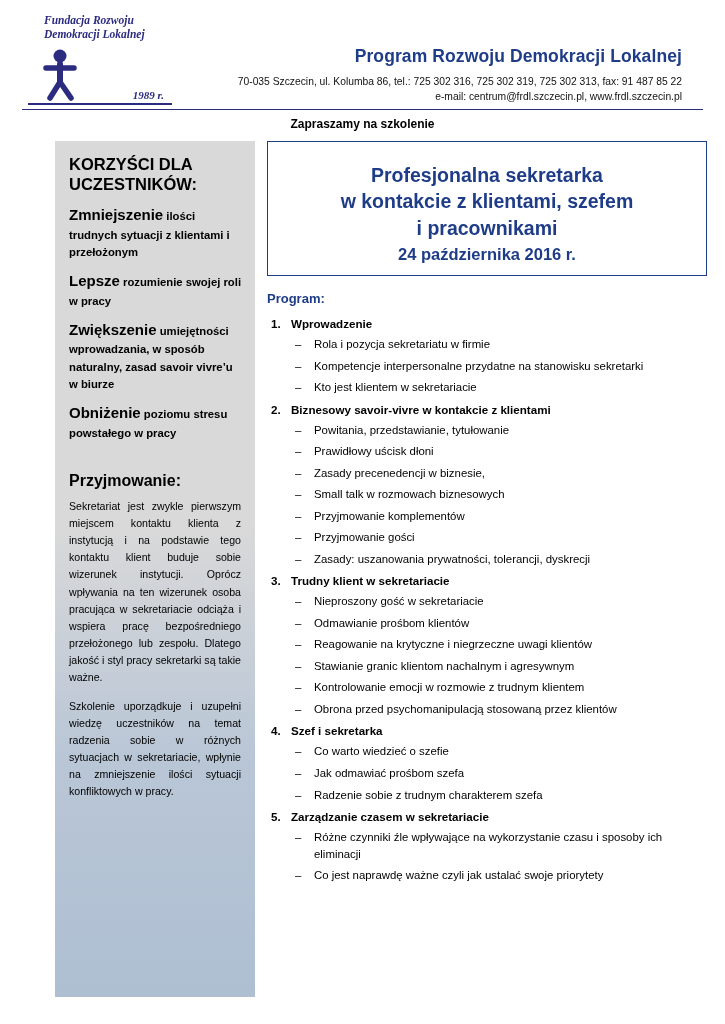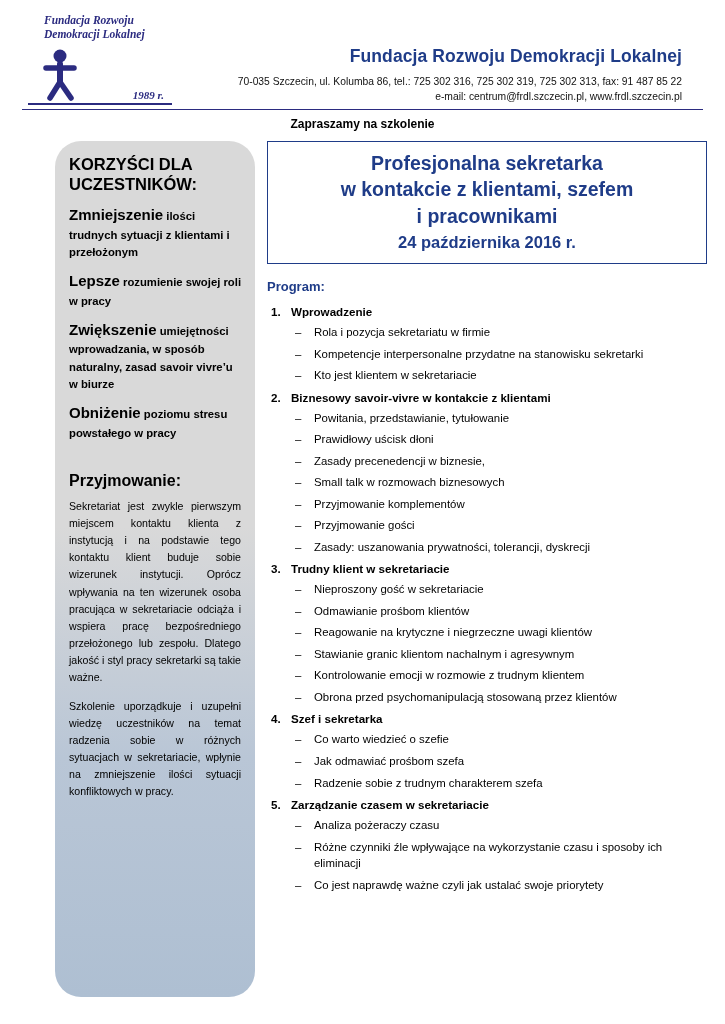--- a/index.html
+++ b/index.html
@@ -106,21 +106,20 @@
   }
 
   
   .benefits {
     width: 200px;
     flex: 0 0 200px;
     background: linear-gradient(180deg,#d9d9d9 0%,#d9d9d9 45%,#b9c6d6 72%,#aebfd2 100%);
     padding: 14px 14px 26px 14px;
     box-sizing: border-box;
     min-height: 856px;
-    border-radius: 26px;
   }
   .benefits h2 {
     margin: 0 0 10px 0;
     font-size: 16.5px;
     line-height: 1.18;
     font-weight: bold;
     color: #000;
   }
   .benefit-item {
     font-size: 11.5px;
@@ -148,21 +147,21 @@
     margin: 0 0 11px 0;
   }
 
   
   .right {
     flex: 1 1 auto;
     padding-left: 12px;
   }
   .title-box {
     border: 1.4px solid #1f3c88;
-    padding: 8px 10px 11px 10px;
+    padding: 20px 10px 11px 10px;
     text-align: center;
   }
   .title-box .line {
     color: #1f3c88;
     font-size: 19.5px;
     font-weight: bold;
     line-height: 1.35;
   }
   .title-box .date {
     color: #1f3c88;
@@ -238,21 +237,21 @@
         <path d="M24 25 L52 25" stroke="#2b2b80" stroke-width="5.5" stroke-linecap="round"></path>
         <path d="M38 39 L28 55" stroke="#2b2b80" stroke-width="5.5" stroke-linecap="round"></path>
         <path d="M38 39 L49 55" stroke="#2b2b80" stroke-width="5.5" stroke-linecap="round"></path>
       </svg>
       <div class="logo-year">1989 r.</div>
       <div class="logo-rule"></div>
     </div>
   </div>
 
   <div class="org-block">
-    <div class="org-title">Fundacja Rozwoju Demokracji Lokalnej</div>
+    <div class="org-title">Program Rozwoju Demokracji Lokalnej</div>
     <div class="org-contact">70-035 Szczecin, ul. Kolumba 86, tel.: 725 302 316, 725 302 319, 725 302 313, fax: 91 487 85 22</div>
     <div class="org-contact" style="margin-top:0">e-mail: centrum@frdl.szczecin.pl, www.frdl.szczecin.pl</div>
   </div>
 </div>
 
 <hr class="hr-main">
 
 <div class="invite">Zapraszamy na szkolenie</div>
 
 <div class="content">
@@ -328,20 +327,19 @@
         <ul class="sub">
           <li>Co warto wiedzieć o szefie</li>
           <li>Jak odmawiać prośbom szefa</li>
           <li>Radzenie sobie z trudnym charakterem szefa</li>
         </ul>
       </li>
 
       <li>
         <div class="sec-title">Zarządzanie czasem w sekretariacie</div>
         <ul class="sub">
-          <li>Analiza pożeraczy czasu</li>
           <li>Różne czynniki źle wpływające na wykorzystanie czasu i sposoby ich eliminacji</li>
           <li>Co jest naprawdę ważne czyli jak ustalać swoje priorytety</li>
         </ul>
       </li>
     </ol>
   </main>
 </div>
 
 </body></html>

